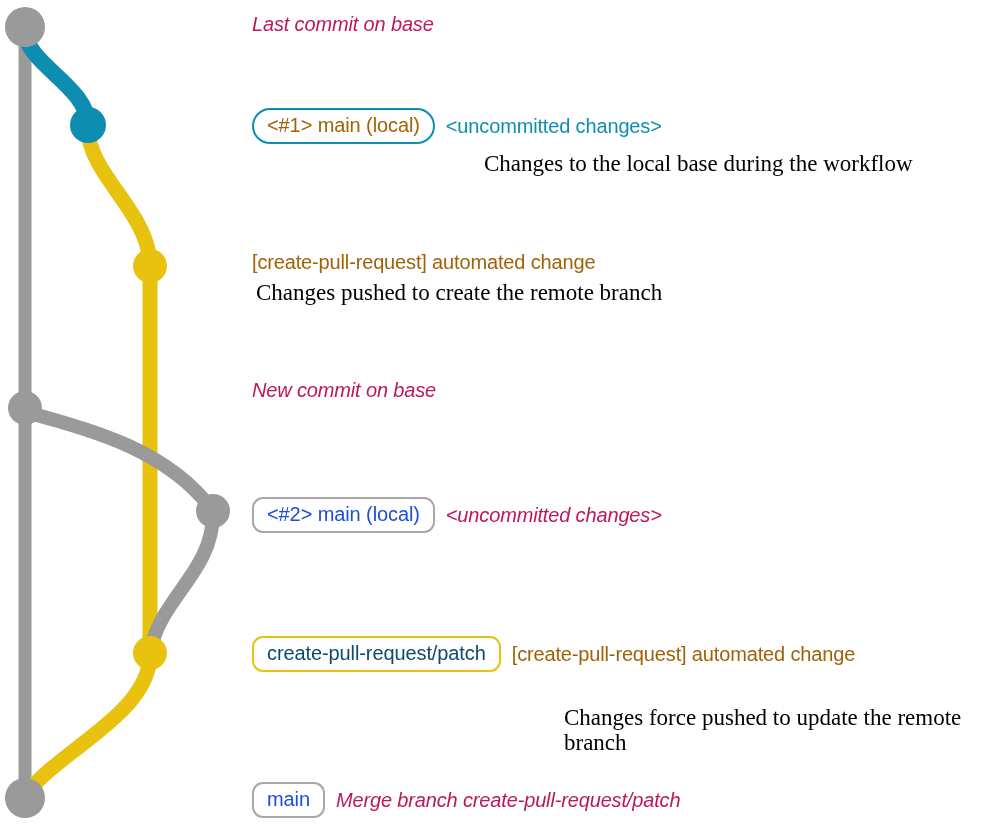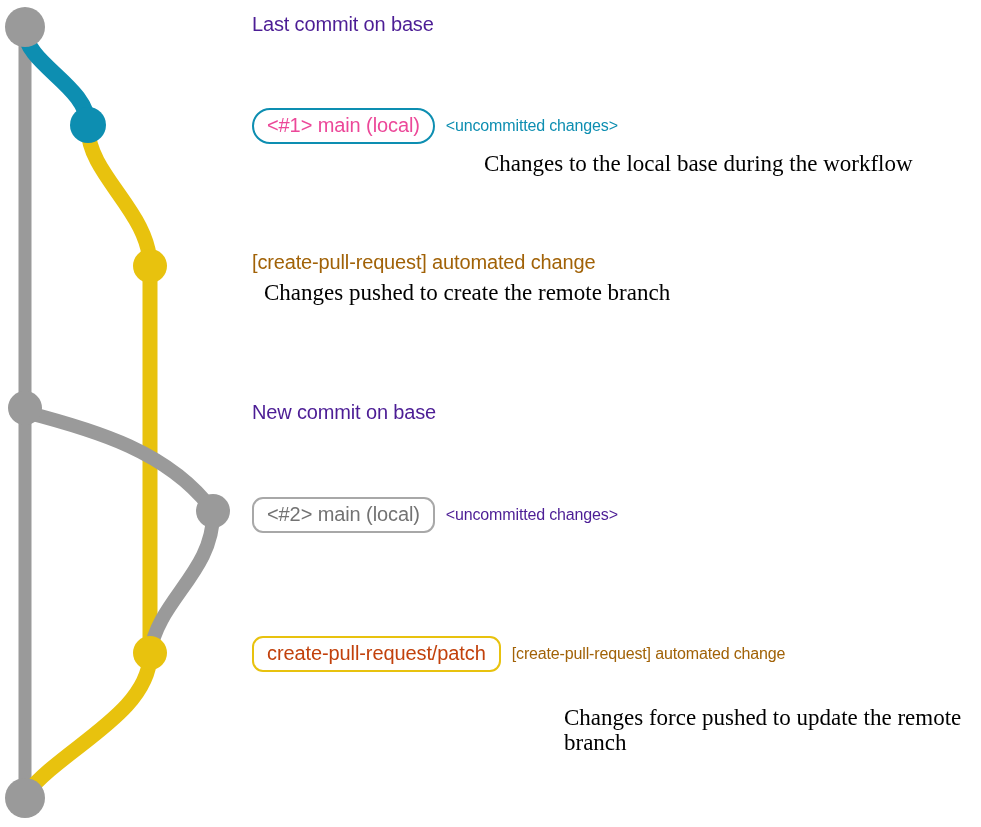--- a/index.html
+++ b/index.html
@@ -52,33 +52,33 @@
     border: 2px solid #9a9a9a;
     border-radius: 11px;
     padding: 5px 13px 6px 13px;
     font-size: 20px;
     line-height: 1.05;
     color: #9a9a9a;
     background: transparent;
     margin-right: 11px;
     letter-spacing: -0.1px;
   }
-  .pill.blue { border-color: #0d8eb1; color: #ec4899; border-radius: 18px; }
-  .pill.yellow { border-color: #e8c20e; color: #c2410c; }
-  .pill.gray { border-color: #a8a8a8; color: #737373; }
+  .pill.blue { border-color: #0d8eb1; color: #a16207; border-radius: 18px; }
+  .pill.yellow { border-color: #e8c20e; color: #0c4a6e; }
+  .pill.gray { border-color: #a8a8a8; color: #1d4ed8; }
 
   .subject {
-    font-size: 16px;
+    font-size: 20px;
     line-height: 1.05;
     letter-spacing: -0.15px;
     color: #9a9a9a;
   }
   .subject.blue { color: #0d8eb1; }
   .subject.yellow { color: #a16207; }
-  .subject.gray { color: #4c1d95; }
+  .subject.gray { color: #be185d; font-style: italic; }
 
   .note {
     font-family: "Liberation Serif", serif;
     font-size: 23px;
     line-height: 1.1;
     color: #000000;
     margin-top: 7px;
   }
 
   .standalone-subject {
@@ -124,33 +124,39 @@
       <div class="row-main">
         <span class="pill blue">&lt;#1&gt; main (local)</span>
         <span class="subject blue">&lt;uncommitted changes&gt;</span>
       </div>
       <div class="note" style="margin-left: 232px;">Changes to the local base during the workflow</div>
     </div>
     <div class="row" style="top: 252px;">
       <div class="row-main">
         <span class="subject yellow standalone-subject">[create-pull-request] automated change</span>
       </div>
-      <div class="note" style="margin-left: 12px;">Changes pushed to create the remote branch</div>
+      <div class="note" style="margin-left: 4px;">Changes pushed to create the remote branch</div>
     </div>
-    <div class="row" style="top: 402px;">
+    <div class="row" style="top: 380px;">
       <div class="row-main">
         <span class="subject gray standalone-subject">New commit on base</span>
       </div>
     </div>
     <div class="row" style="top: 497px;">
       <div class="row-main">
         <span class="pill gray">&lt;#2&gt; main (local)</span>
         <span class="subject gray">&lt;uncommitted changes&gt;</span>
       </div>
     </div>
     <div class="row" style="top: 636px;">
       <div class="row-main">
         <span class="pill yellow">create-pull-request/patch</span>
         <span class="subject yellow">[create-pull-request] automated change</span>
       </div>
       <div class="note" style="margin-left: 312px; margin-top: 33px;">Changes force pushed to update the remote branch</div>
     </div>
+    <div class="row" style="top: 782px;">
+      <div class="row-main">
+        <span class="pill gray">main</span>
+        <span class="subject gray">Merge branch create-pull-request/patch</span>
+      </div>
+    </div>
   </div>
 
 </body></html>

